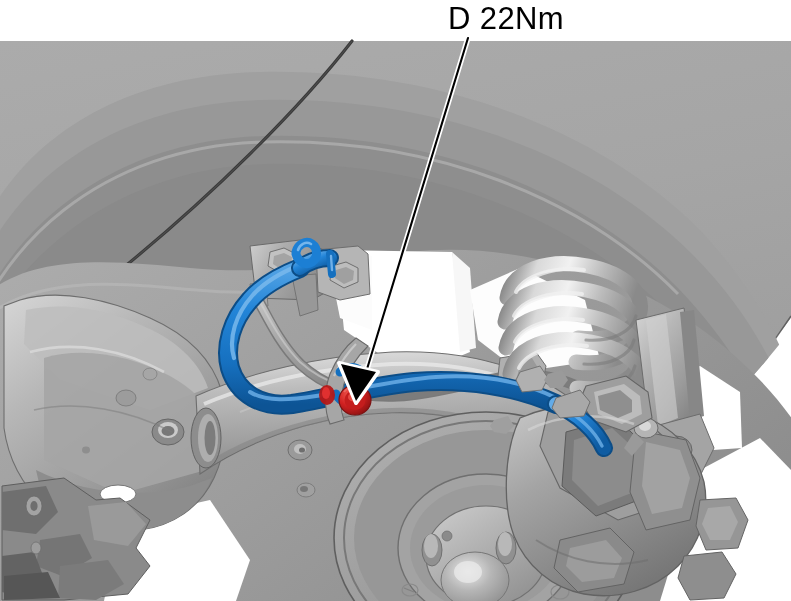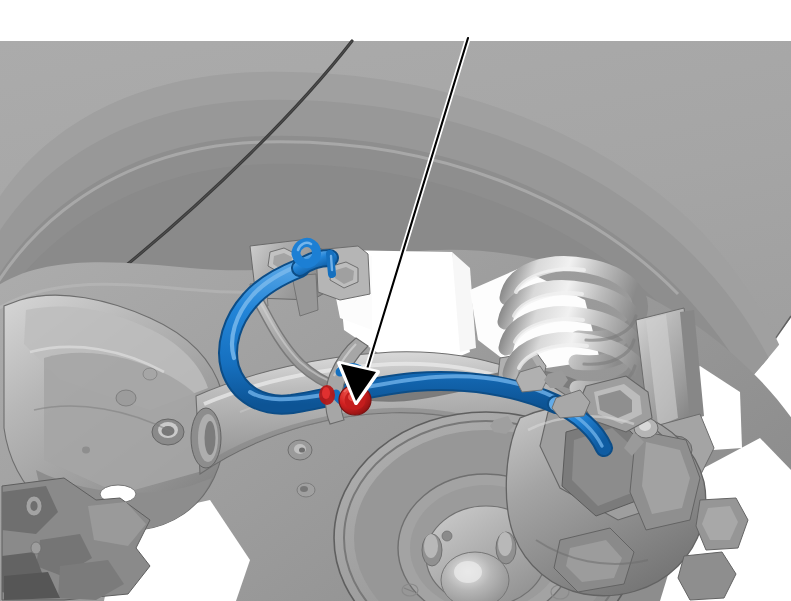--- a/index.html
+++ b/index.html
@@ -500,14 +500,15 @@
 
       <line x1="468" y1="38" x2="360" y2="392" stroke="#000000" stroke-width="2.1" stroke-linecap="round"></line>
 
       <polygon points="356,403 339,363 378,372" fill="#ffffff" stroke="#ffffff" stroke-width="4" stroke-linejoin="round"></polygon>
 
       <polygon points="356,401 341,364 376,372" fill="#000000"></polygon>
     </g>
 
   </svg>
 
+  <div class="callout-text">D 22Nm</div>
 
 </div>
 
 </body></html>

